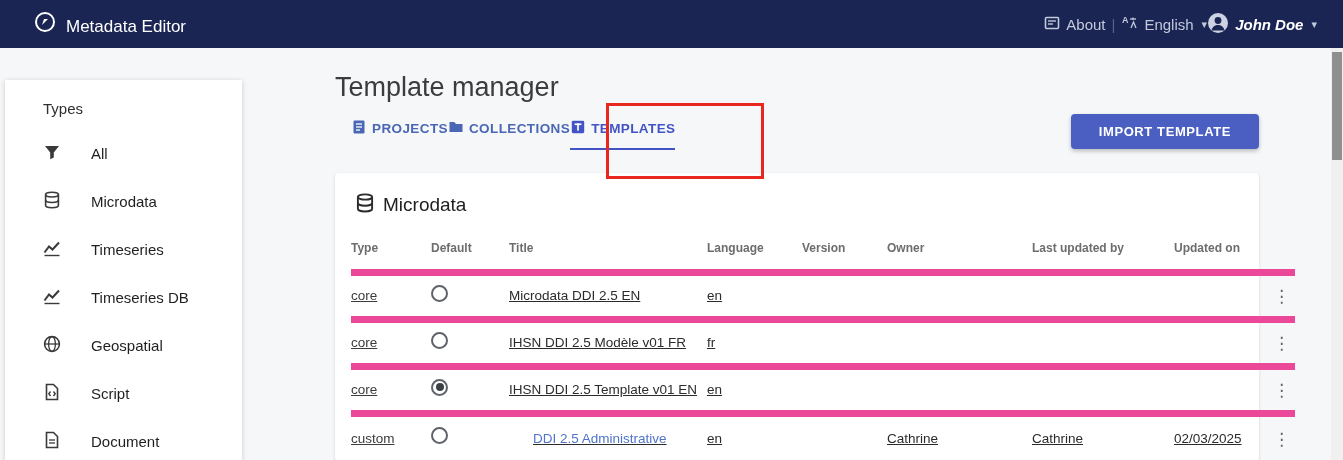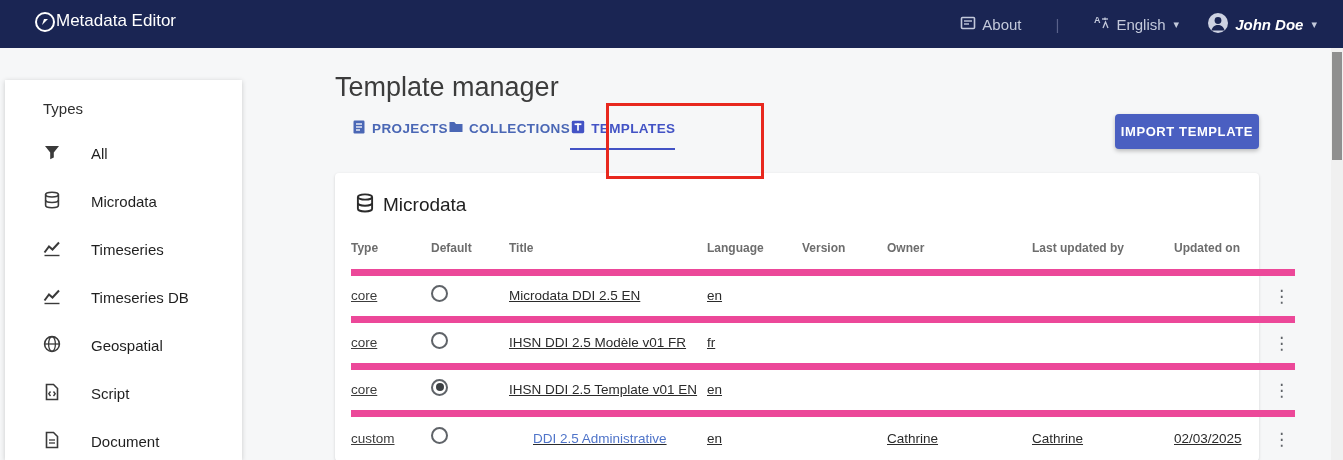--- a/index.html
+++ b/index.html
@@ -8,23 +8,23 @@
     font-family: "Liberation Sans", sans-serif;
     background:#f6f7f8;
     position:relative;
   }
 
   
   .topbar{
     height:48px; background:#1a2553; color:#fff;
     display:flex; align-items:center; padding:0 26px 0 34px;
   }
-  .brand{ display:flex; align-items:flex-start; }
+  .brand{ display:flex; align-items:flex-end; gap:10px; }
   .brand-title{ font-size:17px; font-weight:500; color:#fff; }
-  .topbar-right{ margin-left:auto; display:flex; align-items:center; gap:28px; color:#c3c9db; font-size:15px; }
+  .topbar-right{ margin-left:auto; display:flex; align-items:center; gap:0; color:#c3c9db; font-size:15px; }
   .top-item{ display:flex; align-items:center; gap:6px; cursor:pointer; }
   .top-sep{ color:#59618a; margin:0 6px; }
   .caret{ font-size:11px; color:#c3c9db; margin-left:2px; }
   .user-name{ color:#ffffff; font-weight:600;font-style:italic; }
 
   
   .sidebar{
     position:absolute; left:5px; top:80px; width:237px; height:380px;
     background:#fff; box-shadow:0 1px 5px rgba(0,0,0,.18);
     padding-top:20px;
@@ -42,21 +42,21 @@
 
   .tabs{ display:flex; margin-top:16px; margin-left:16px; }
   .tab{
     display:flex; align-items:center; gap:5px;
     font-size:13.5px; font-weight:700; letter-spacing:.4px;
     color:#4a67b5; padding-bottom:10px; border-bottom:2px solid transparent; cursor:pointer;
   }
   .tab.active{ color:#4353c5; border-bottom-color:#4353c5; }
 
   .import-btn{
-    position:absolute; top:66px; right:0; height:35px; padding:0 6px;
+    position:absolute; top:66px; right:0; height:35px; padding:0 28px;
     background:#4a5fc1; color:#fff; border:none; border-radius:4px;
     font-family:"Liberation Sans",sans-serif; font-size:13px; font-weight:700; letter-spacing:.6px;
     box-shadow:0 2px 4px rgba(0,0,0,.25); cursor:pointer;
   }
 
   
   .card{
     margin-top:23px; background:#fff; border-radius:4px;
     box-shadow:0 1px 3px rgba(0,0,0,.15);
     padding:14px 16px 0 16px; min-height:280px;

